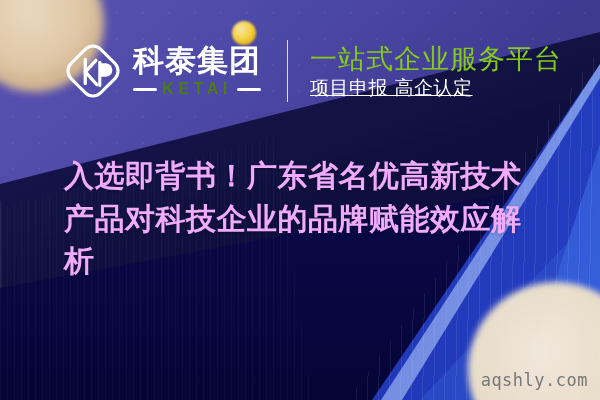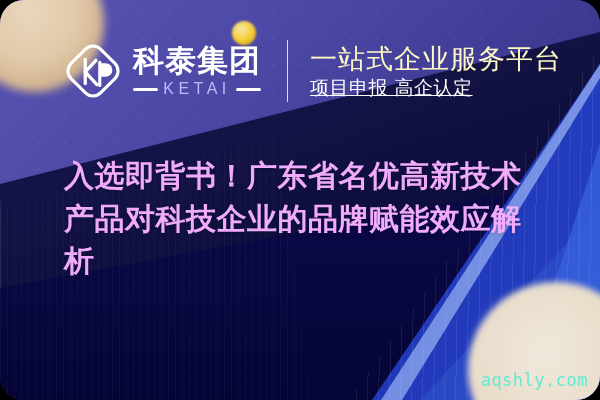--- a/index.html
+++ b/index.html
@@ -8,21 +8,20 @@
     background: #000;
   }
   .banner {
     position: relative;
     width: 600px;
     height: 400px;
     overflow: hidden;
     font-family: "Liberation Sans", "DejaVu Sans", sans-serif;
     background: #0a0a4a;
     user-select: none;
-    border-radius: 24px;
   }
 
   
   .bg-base {
     position: absolute;
     inset: 0;
     background:
       linear-gradient(150deg,
         #4a46a0 0%,
         #443f98 14%,
@@ -197,35 +196,35 @@
     gap: 5px;
     margin-top: 5px;
   }
   .logo-en .rule {
     flex: 1 1 auto;
     height: 3px;
     background: #fff;
     border-radius: 2px;
   }
   .logo-en .txt {
-    color: #c4b5fd;
+    color: #4d7c0f;
     font-size: 16px;
-    font-weight: 400;
+    font-weight: 700;
     letter-spacing: 4.5px;
     white-space: nowrap;
   }
   .divider {
     width: 1px;
     height: 62px;
     background: rgba(255,255,255,.82);
     margin: 0 22px 0 26px;
   }
   .slogan { display: flex; flex-direction: column; gap: 6px; }
   .slogan-main {
-    color: #fef9c3;
+    color: #84cc16;
     font-size: 27px;
     letter-spacing: 1px;
     line-height: 1;
     white-space: nowrap;
     font-family: "DejaVu Sans", "Liberation Sans", sans-serif;
   }
   .slogan-sub {
     color: #fff;
     font-size: 19px;
     letter-spacing: .5px;
@@ -250,21 +249,21 @@
     font-family: "DejaVu Sans", "Liberation Sans", sans-serif;
     text-shadow: 0 1px 3px rgba(0,0,0,.28);
   }
 
   
   .watermark {
     position: absolute;
     right: 12px;
     bottom: 10px;
     z-index: 7;
-    color: #5eead4;
+    color: #737373;
     font-family: "DejaVu Sans Mono", "Liberation Mono", monospace;
     font-size: 17px;
     letter-spacing: .5px;
     opacity: .96;
   }
 </style>
 </head>
 <body>
 
 <div class="banner">

